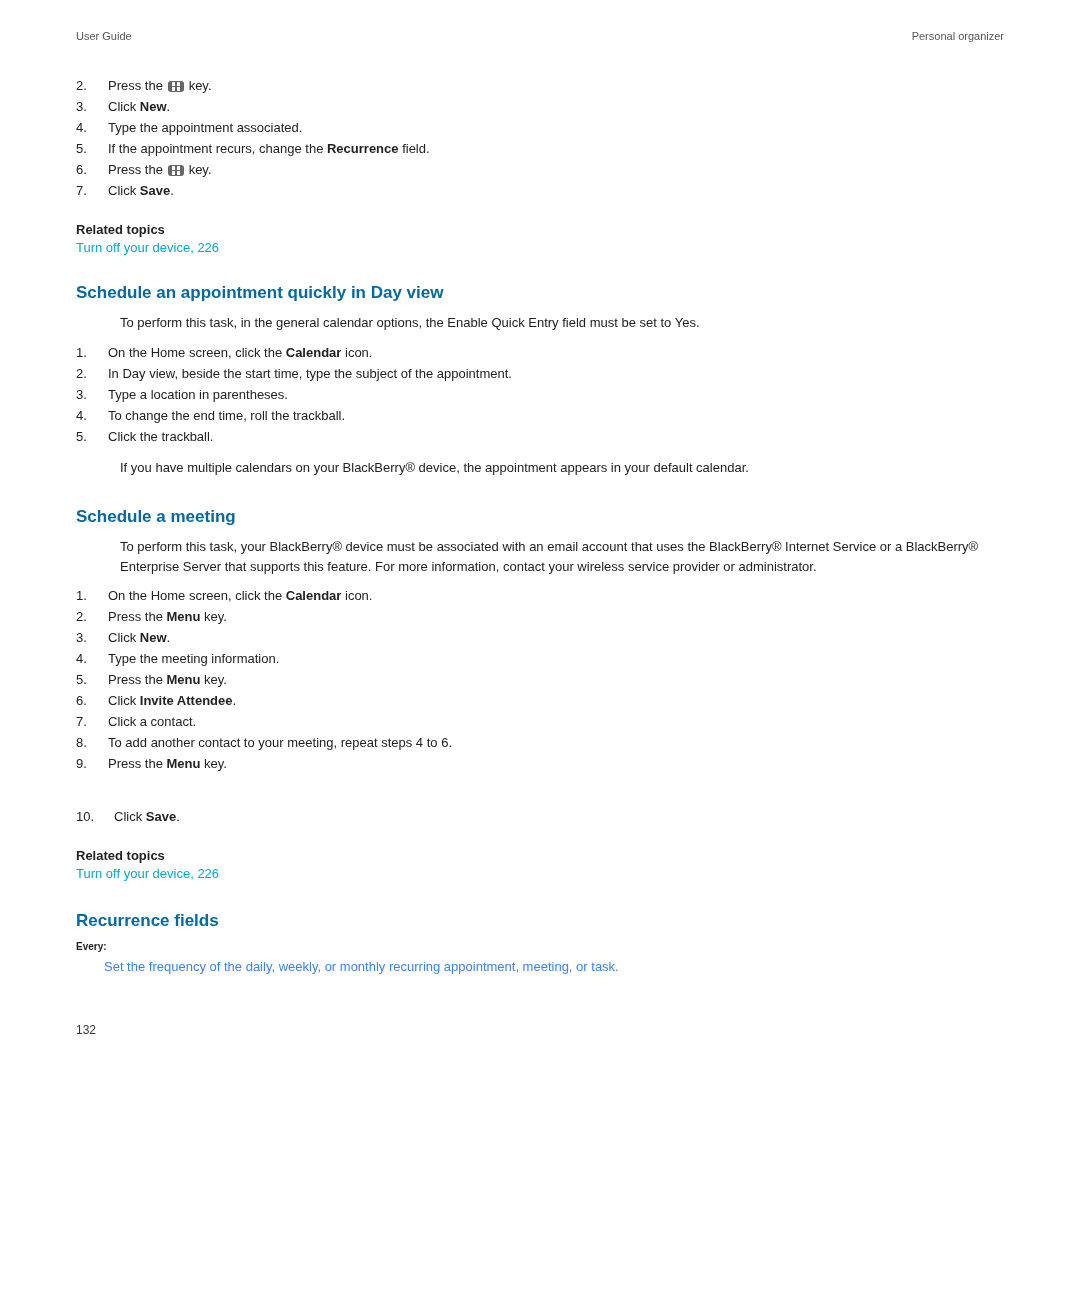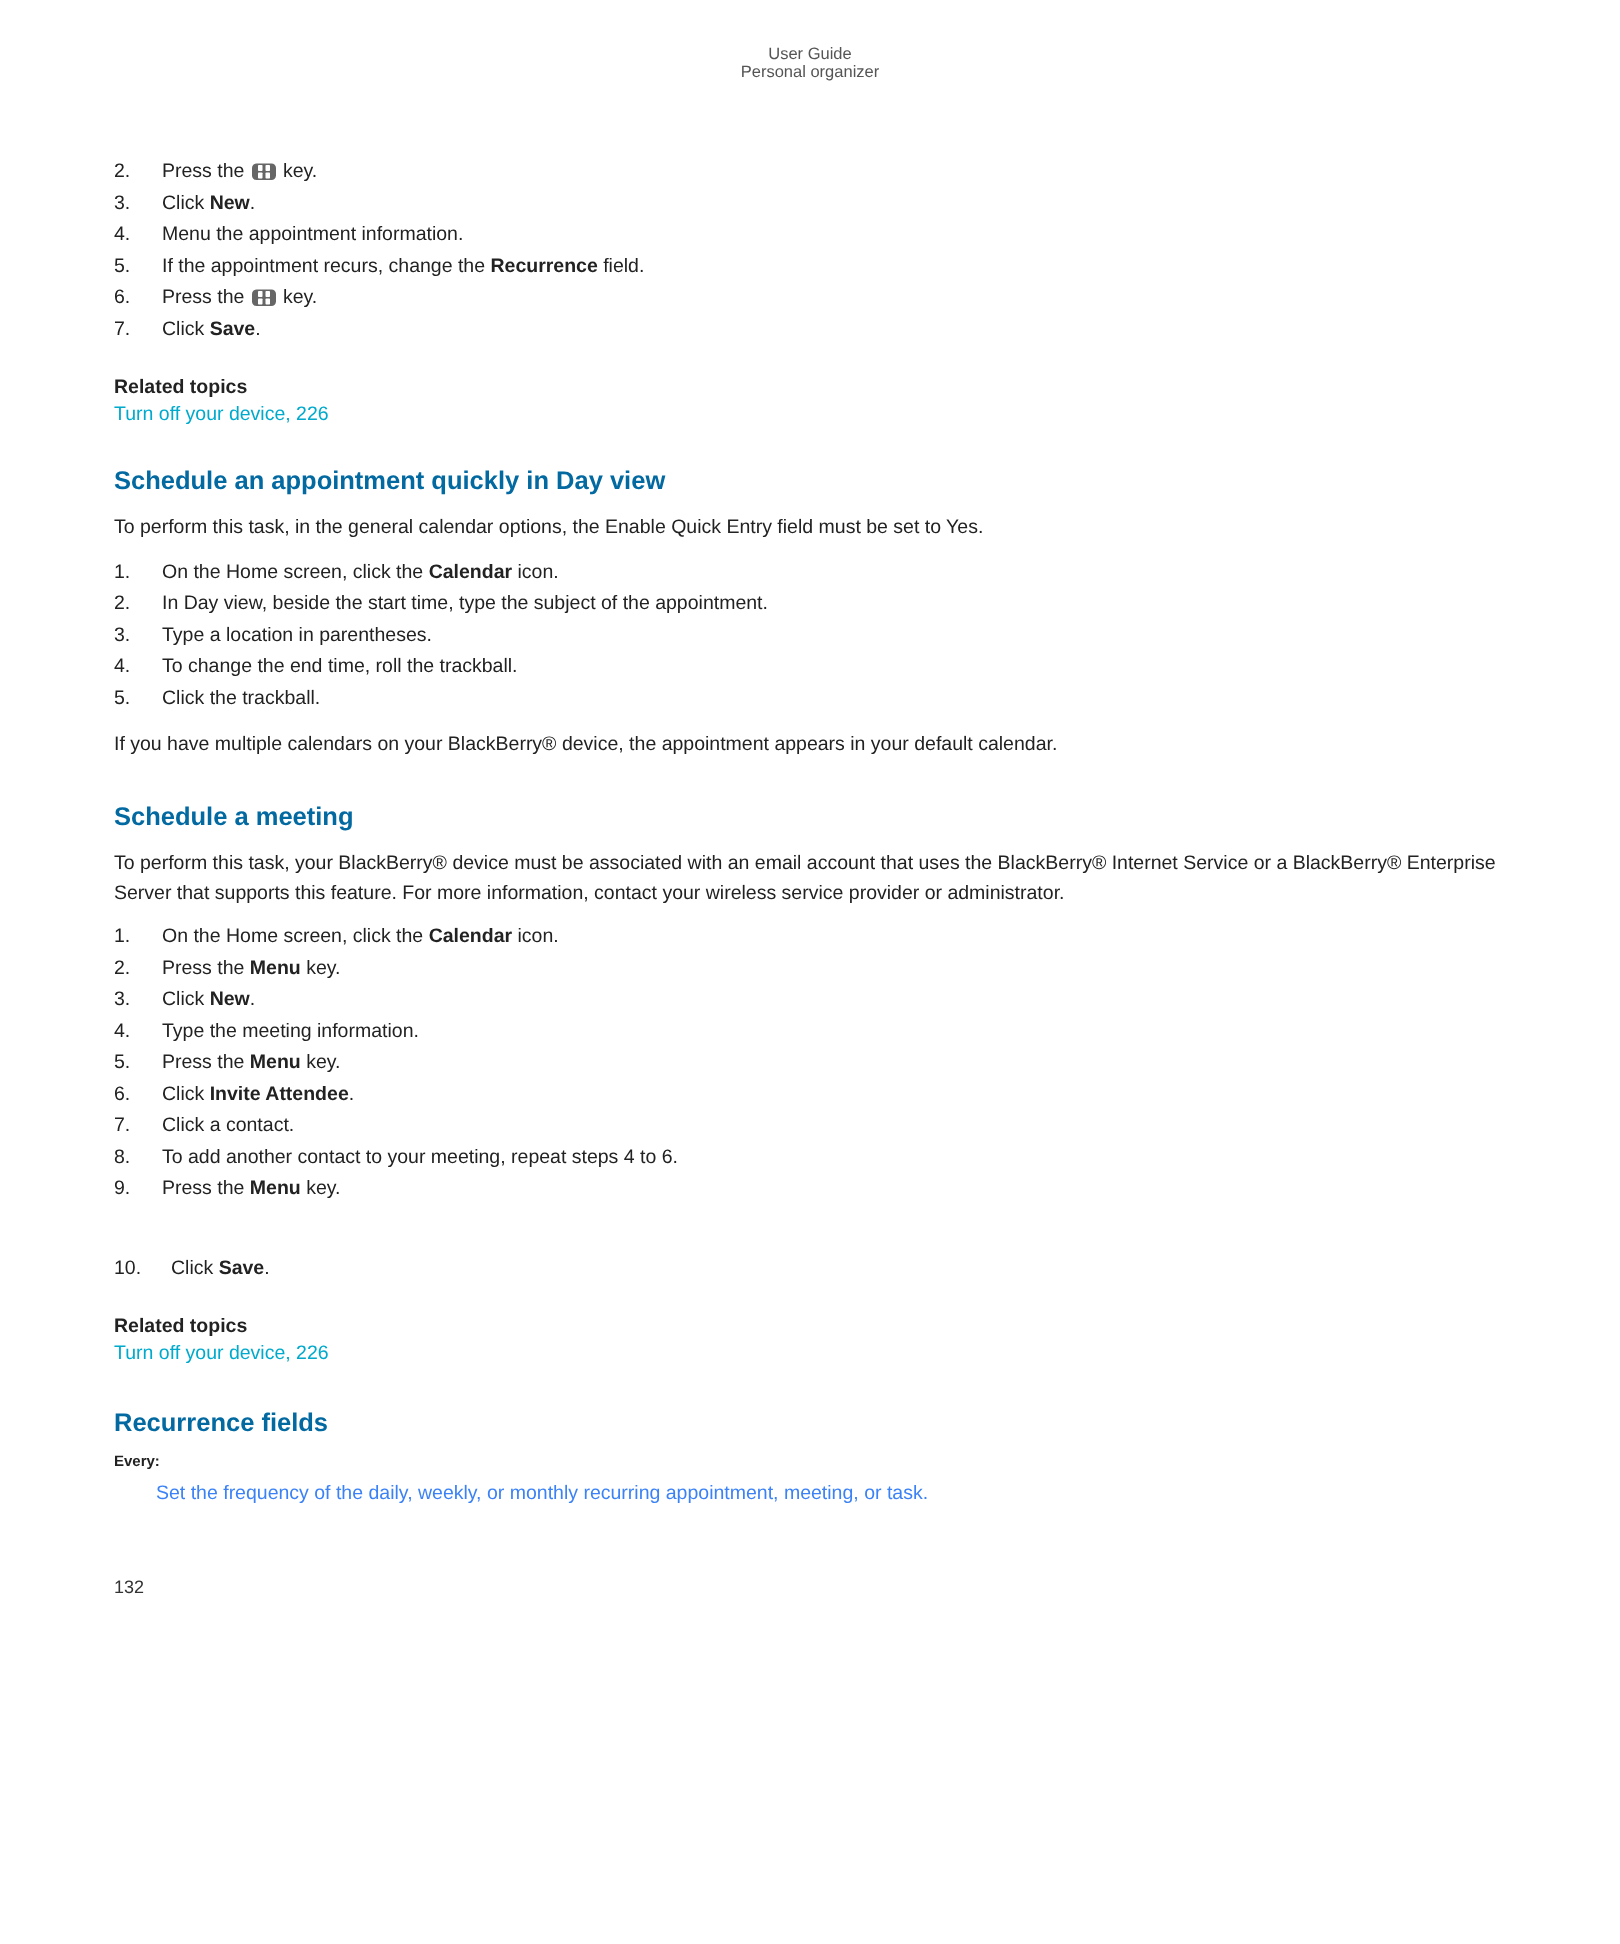--- a/index.html
+++ b/index.html
@@ -20,22 +20,21 @@
 
     .page {
       padding: 30px 76px 60px 76px;
       position: relative;
     }
 
     .header {
       display: flex;
       justify-content: space-between;
       align-items: center;
-      margin-bottom: 52px;
-      flex-direction: column;
+      margin-bottom: 36px;
     }
 
     .header-left {
       font-size: 11px;
       color: #555;
     }
 
     .header-right {
       font-size: 11px;
       color: #555;
@@ -94,20 +93,21 @@
 
     .section {
       margin-bottom: 30px;
     }
 
     .section-intro {
       font-size: 13px;
       color: #222;
       margin-bottom: 12px;
       line-height: 1.5;
+      margin-left: 44px;
     }
 
     .page-number {
       position: absolute;
       bottom: 30px;
       left: 76px;
       font-size: 12px;
       color: #333;
     }
 
@@ -176,21 +176,21 @@
           </span>
           key.
         </span>
       </div>
       <div class="list-item">
         <span class="list-num">3.</span>
         <span class="list-text">Click <b>New</b>.</span>
       </div>
       <div class="list-item">
         <span class="list-num">4.</span>
-        <span class="list-text">Menu the appointment information.</span>
+        <span class="list-text">Type the appointment associated.</span>
       </div>
       <div class="list-item">
         <span class="list-num">5.</span>
         <span class="list-text">If the appointment recurs, change the <b>Recurrence</b> field.</span>
       </div>
       <div class="list-item">
         <span class="list-num">6.</span>
         <span class="list-text">
           Press the
           <span class="bb-key">

